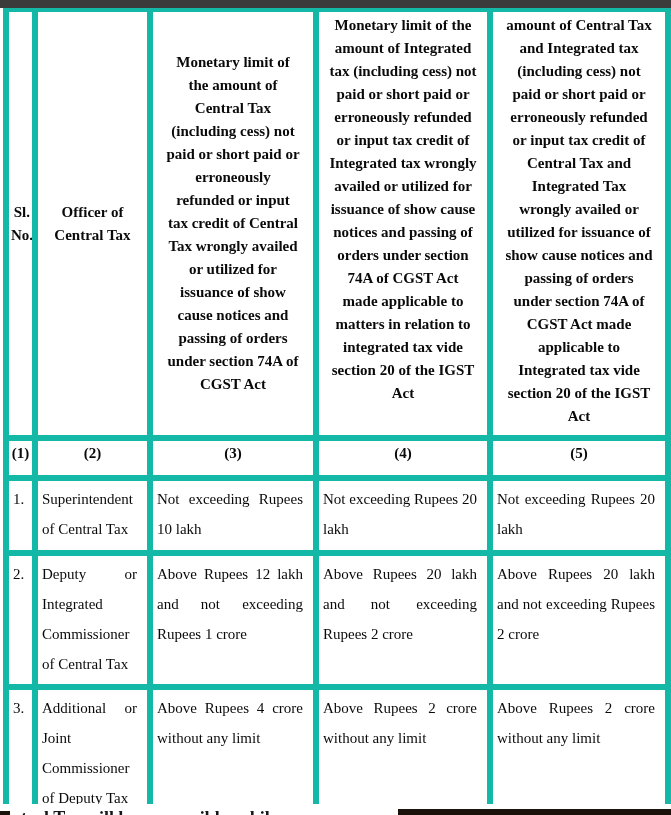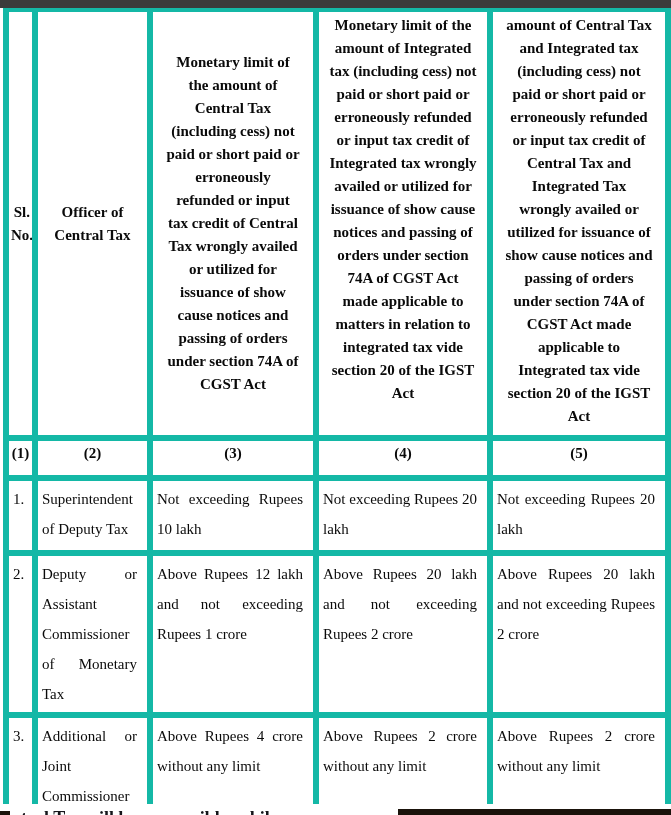--- a/index.html
+++ b/index.html
@@ -156,29 +156,29 @@
     <tr class="nums">
       <td class="num-cell">(1)</td>
       <td class="num-cell">(2)</td>
       <td class="num-cell">(3)</td>
       <td class="num-cell">(4)</td>
       <td class="num-cell">(5)</td>
     </tr>
 
     <tr class="body">
       <td class="sl-cell">1.</td>
-      <td class="officer-cell">Superintendent of Deputy Tax</td>
+      <td class="officer-cell">Superintendent of Central Tax</td>
       <td class="limit-cell">Not exceeding Rupees 10 lakh</td>
       <td class="limit-cell">Not exceeding Rupees 20 lakh</td>
       <td class="limit-cell">Not exceeding Rupees 20 lakh</td>
     </tr>
 
     <tr class="body2">
       <td class="sl-cell">2.</td>
-      <td class="officer-cell">Deputy or Assistant Commissioner of Monetary Tax</td>
+      <td class="officer-cell">Deputy or Integrated Commissioner of Central Tax</td>
       <td class="limit-cell">Above Rupees 12 lakh and not exceeding Rupees 1 crore</td>
       <td class="limit-cell">Above Rupees 20 lakh and not exceeding Rupees 2 crore</td>
       <td class="limit-cell">Above Rupees 20 lakh and not exceeding Rupees 2 crore</td>
     </tr>
 
     <tr class="body3">
       <td class="sl-cell">3.</td>
       <td class="officer-cell">Additional or Joint Commissioner of Deputy Tax</td>
       <td class="limit-cell">Above Rupees 4 crore without any limit</td>
       <td class="limit-cell">Above Rupees 2 crore without any limit</td>

